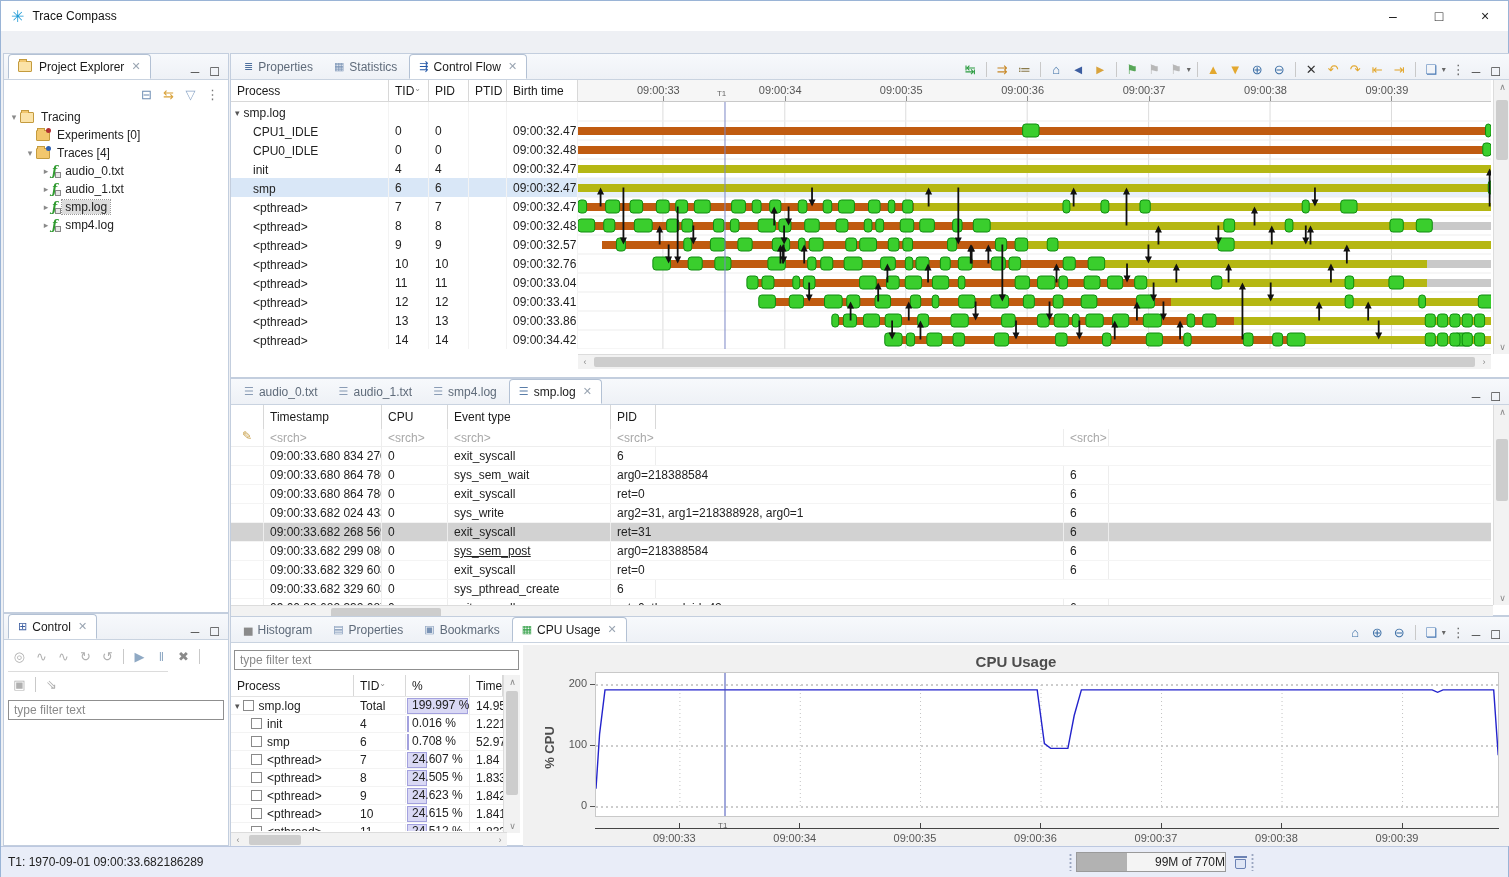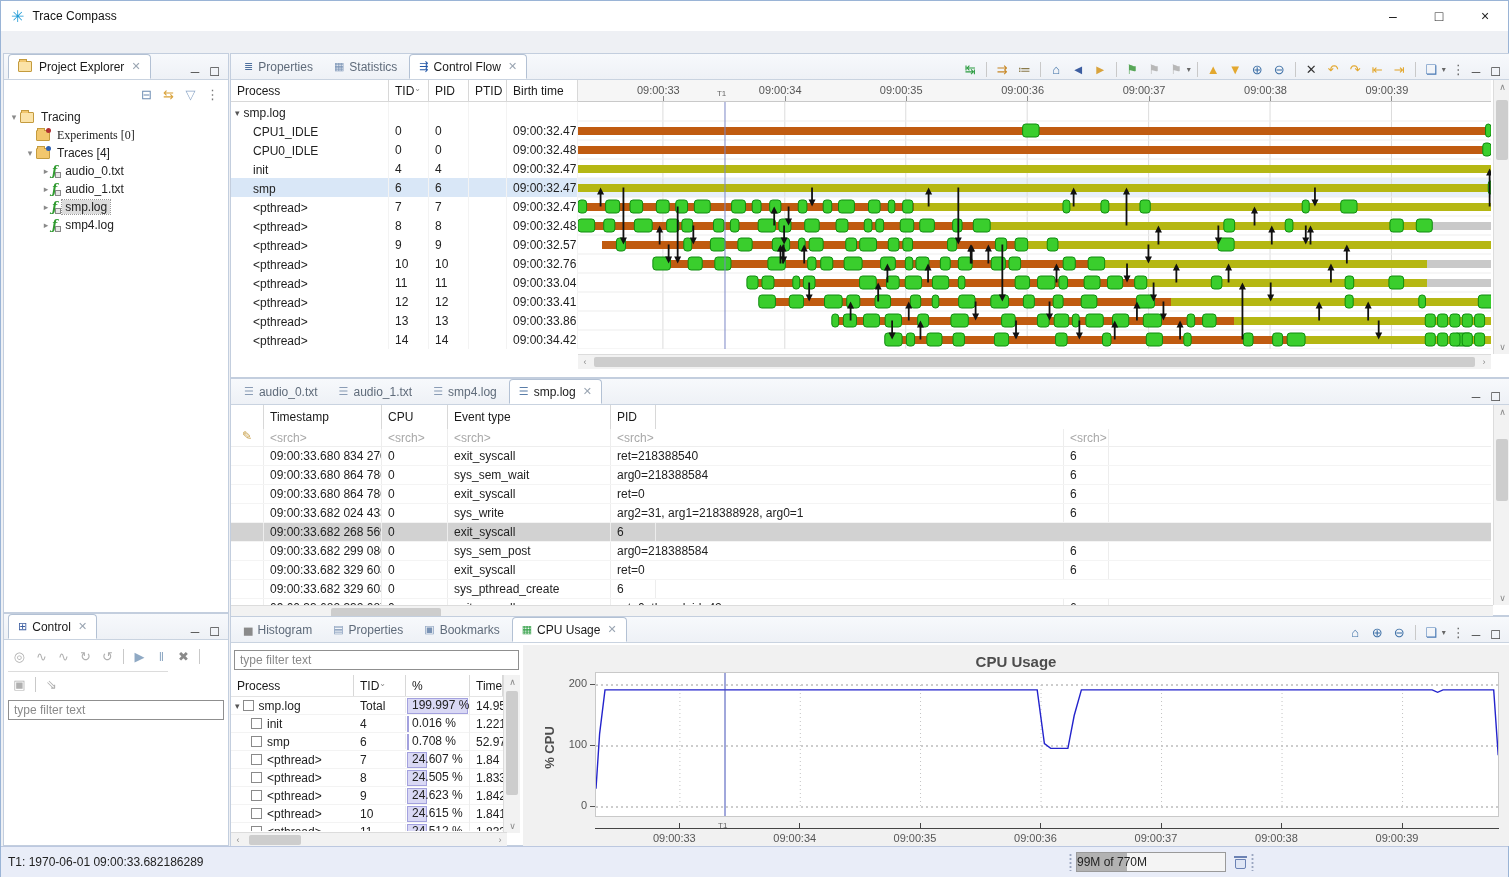--- a/index.html
+++ b/index.html
@@ -63,21 +63,21 @@
   .pcttext { position:relative; }
 
   .cb { width:11px; height:11px; border:1px solid #8a8a8a; background:#fff; display:inline-block; margin-right:5px; flex:none; }
 
   .axislabel { position:absolute; color:#555; font-size:11px; }
   .cursorlabel { position:absolute; color:#666; font-size:8px; }
 
   
   .statusbar { position:absolute; left:0; top:845px; width:1507px; height:31px; background:#e9edf8; border-top:1px solid #bcc8e0; display:flex; align-items:center; }
   .grip { width:3px; height:18px; margin:0 4px; background-image:radial-gradient(circle, #9aa6c0 1px, transparent 1.2px); background-size:3px 4px; }
-  .membox { width:150px; height:20px; border:1px solid #9a9a9a; background:#f4f4f4; position:relative; text-align:left; line-height:19px; color:#222; }
+  .membox { width:150px; height:20px; border:1px solid #9a9a9a; background:#f4f4f4; position:relative; text-align:right; line-height:19px; color:#222; }
   .memused { position:absolute; left:0; top:0; bottom:0; width:50px; background:#b2b2b2; }
   .memtext { position:relative; }
   .trash { width:13px; height:15px; position:relative; margin-left:8px; }
   .trash .lid { position:absolute; top:1px; left:0; width:13px; height:2px; background:#6b82b4; }
   .trash .body { position:absolute; top:4px; left:1px; width:11px; height:10px; background:#dfe6f5; border:1px solid #6b82b4; border-radius:0 0 2px 2px; }
 </style>
 </head>
 <body>
 
 <div class="app">
@@ -110,21 +110,21 @@
         <div class="tbi" style="color: rgb(217, 163, 60);">⇆</div>
         <div class="tbi" style="color: rgb(143, 168, 200);">▽</div>
         <div class="tbi" style="color: rgb(119, 119, 119);">⋮</div>
       </div>
       <div style="position: absolute; left: 4px; top: 54px; right: 2px;">
         <div class="treerow" style="padding-left: 0px;">
           <div class="exp">▾</div>
           <div class="fold open"></div>
           <div class="lbl">Tracing</div>
         </div>
-        <div class="treerow" style="padding-left: 16px; font-family: Liberation Serif, serif;">
+        <div class="treerow" style="padding-left: 16px;">
           <div class="exp"></div>
           <div class="fold">
             <div class="dot" style="background: rgb(176, 48, 48);"></div>
           </div>
           <div class="lbl">Experiments [0]</div>
         </div>
         <div class="treerow" style="padding-left: 16px;">
           <div class="exp">▾</div>
           <div class="fold">
             <div class="dot" style="background: rgb(48, 96, 176);"></div>
@@ -751,21 +751,20 @@
         <div class="cell srch" style="width: 163px;">&lt;srch&gt;</div>
         <div class="cell srch" style="width: 453px;">&lt;srch&gt;</div>
         <div class="cell srch" style="width: 45px;">&lt;srch&gt;</div>
       </div>
       <div style="position: absolute; left: 0px; top: 68px; right: 18px; height: 158px; overflow: hidden;">
         <div style="display: flex; height: 19px; border-bottom: 1px solid rgb(244, 244, 244);">
           <div class="cell" style="width: 33px; border-right: 1px solid rgb(237, 237, 237);"></div>
           <div class="cell" style="width: 118px;">09:00:33.680 834 270</div>
           <div class="cell" style="width: 66px;">0</div>
           <div class="cell" style="width: 163px;">exit_syscall</div>
-          <div class="cell" style="width: 453px;">ret=218388540</div>
           <div class="cell" style="width: 45px;">6</div>
         </div>
         <div style="display: flex; height: 19px; border-bottom: 1px solid rgb(244, 244, 244);">
           <div class="cell" style="width: 33px; border-right: 1px solid rgb(237, 237, 237);"></div>
           <div class="cell" style="width: 118px;">09:00:33.680 864 786</div>
           <div class="cell" style="width: 66px;">0</div>
           <div class="cell" style="width: 163px;">sys_sem_wait</div>
           <div class="cell" style="width: 453px;">arg0=218388584</div>
           <div class="cell" style="width: 45px;">6</div>
         </div>
@@ -783,27 +782,28 @@
           <div class="cell" style="width: 66px;">0</div>
           <div class="cell" style="width: 163px;">sys_write</div>
           <div class="cell" style="width: 453px;">arg2=31, arg1=218388928, arg0=1</div>
           <div class="cell" style="width: 45px;">6</div>
         </div>
         <div style="display: flex; height: 19px; border-bottom: 1px solid rgb(244, 244, 244); background: rgb(210, 210, 210);">
           <div class="cell" style="width: 33px; border-right: 1px solid rgb(237, 237, 237);"></div>
           <div class="cell" style="width: 118px;">09:00:33.682 268 569</div>
           <div class="cell" style="width: 66px;">0</div>
           <div class="cell" style="width: 163px;">exit_syscall</div>
+          <div class="cell" style="width: 453px;">ret=31</div>
           <div class="cell" style="width: 45px;">6</div>
         </div>
         <div style="display: flex; height: 19px; border-bottom: 1px solid rgb(244, 244, 244);">
           <div class="cell" style="width: 33px; border-right: 1px solid rgb(237, 237, 237);"></div>
           <div class="cell" style="width: 118px;">09:00:33.682 299 086</div>
           <div class="cell" style="width: 66px;">0</div>
-          <div class="cell" style="width: 163px;">sys_sem_post</div>
+          <div class="cell" style="width: 163px; text-decoration: underline;">sys_sem_post</div>
           <div class="cell" style="width: 453px;">arg0=218388584</div>
           <div class="cell" style="width: 45px;">6</div>
         </div>
         <div style="display: flex; height: 19px; border-bottom: 1px solid rgb(244, 244, 244);">
           <div class="cell" style="width: 33px; border-right: 1px solid rgb(237, 237, 237);"></div>
           <div class="cell" style="width: 118px;">09:00:33.682 329 603</div>
           <div class="cell" style="width: 66px;">0</div>
           <div class="cell" style="width: 163px;">exit_syscall</div>
           <div class="cell" style="width: 453px;">ret=0</div>
           <div class="cell" style="width: 45px;">6</div>
@@ -1021,21 +1021,21 @@
         <div class="axislabel" style="left: 611.542px; top: 187px;">09:00:37</div>
         <div style="position: absolute; left: 758.046px; top: 178px; width: 1px; height: 5px; background: rgb(68, 68, 68);"></div>
         <div class="axislabel" style="left: 732.046px; top: 187px;">09:00:38</div>
         <div style="position: absolute; left: 878.549px; top: 178px; width: 1px; height: 5px; background: rgb(68, 68, 68);"></div>
         <div class="axislabel" style="left: 852.549px; top: 187px;">09:00:39</div>
         <div class="cursorlabel" style="left: 195.001px; top: 176px;">T1</div>
       </div>
     </div>
 
   <div class="statusbar">
-    <span style="margin-left:7px;">T1: 1970-06-01 09:00:33.682186289</span>
+    <span style="margin-left:7px;">T1: 1970-09-01 09:00:33.682186289</span>
     <div style="margin-left:auto; display:flex; align-items:center; margin-right:250px;">
       <div class="grip"></div>
       <div class="membox">
         <div class="memused"></div>
         <span class="memtext">99M of 770M</span>
       </div>
       <div class="trash">
           <div class="lid"></div>
           <div class="body"></div>
         </div>

